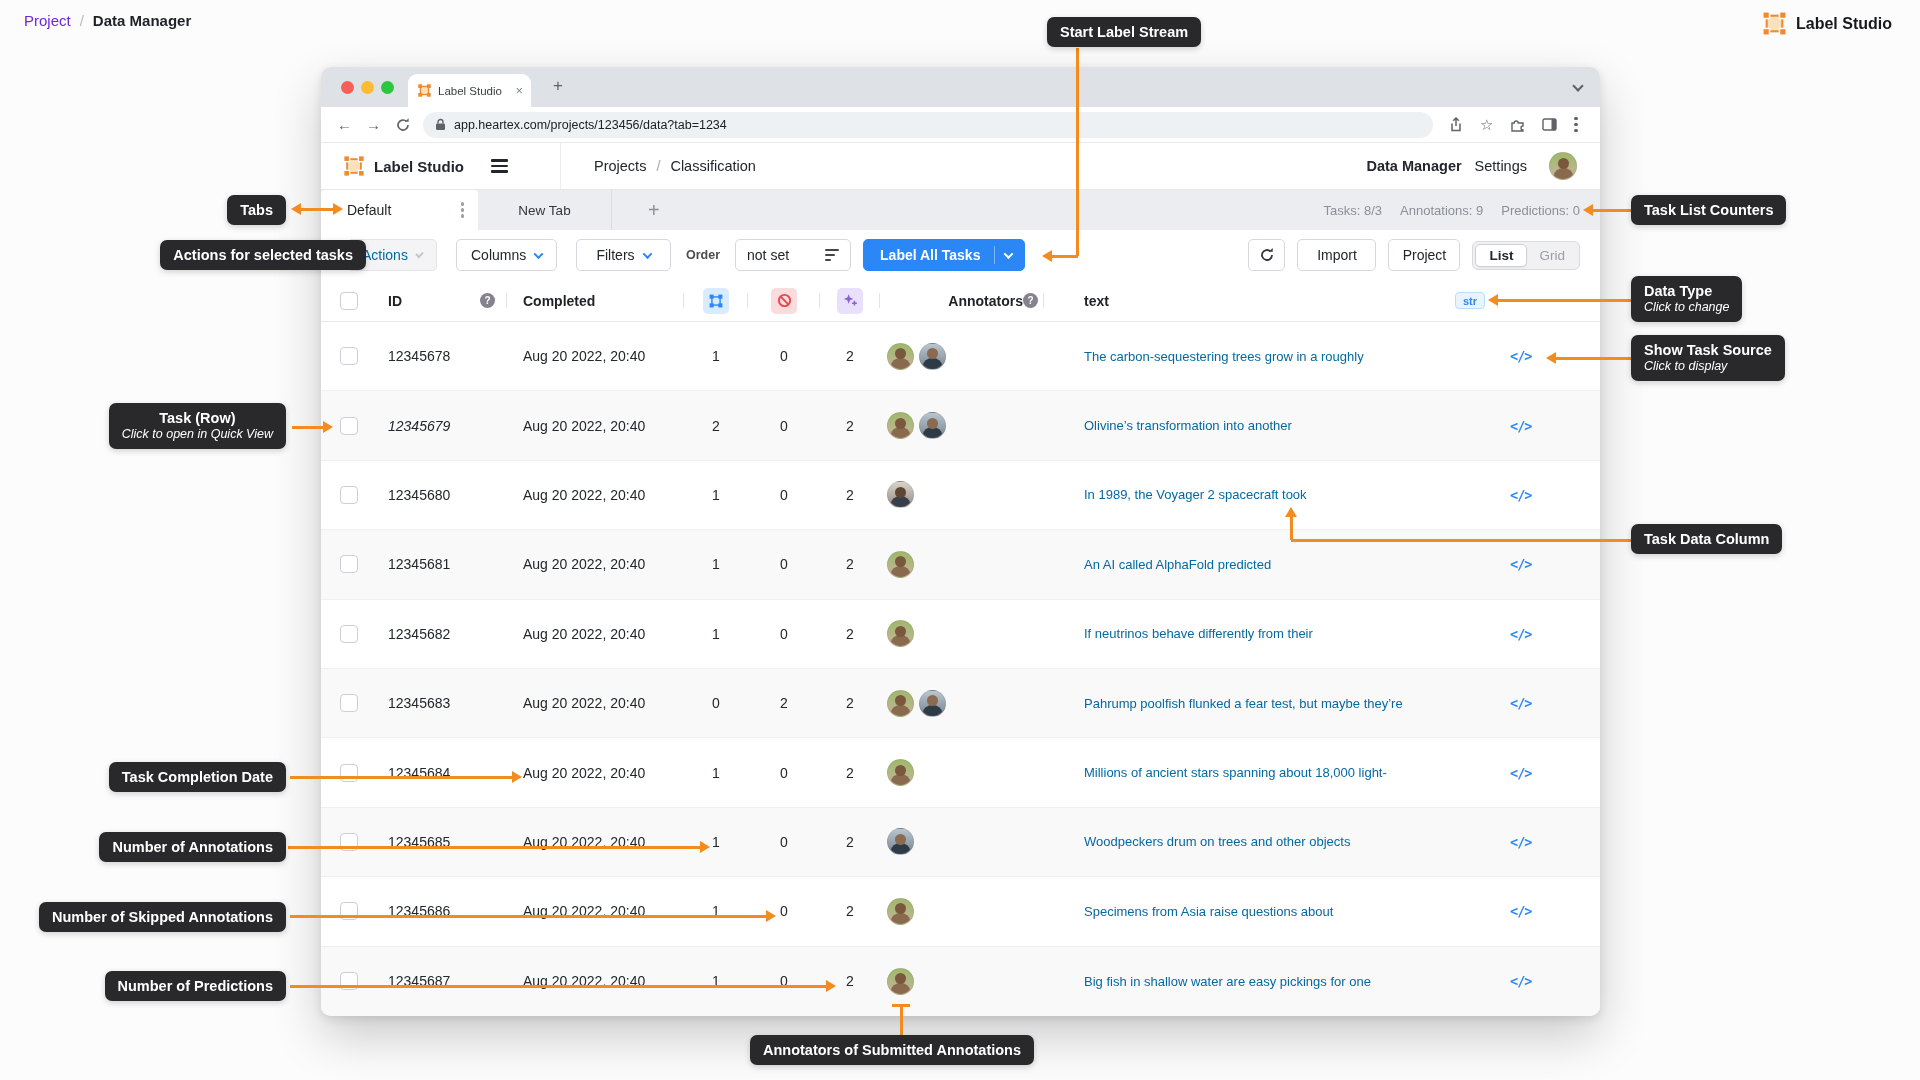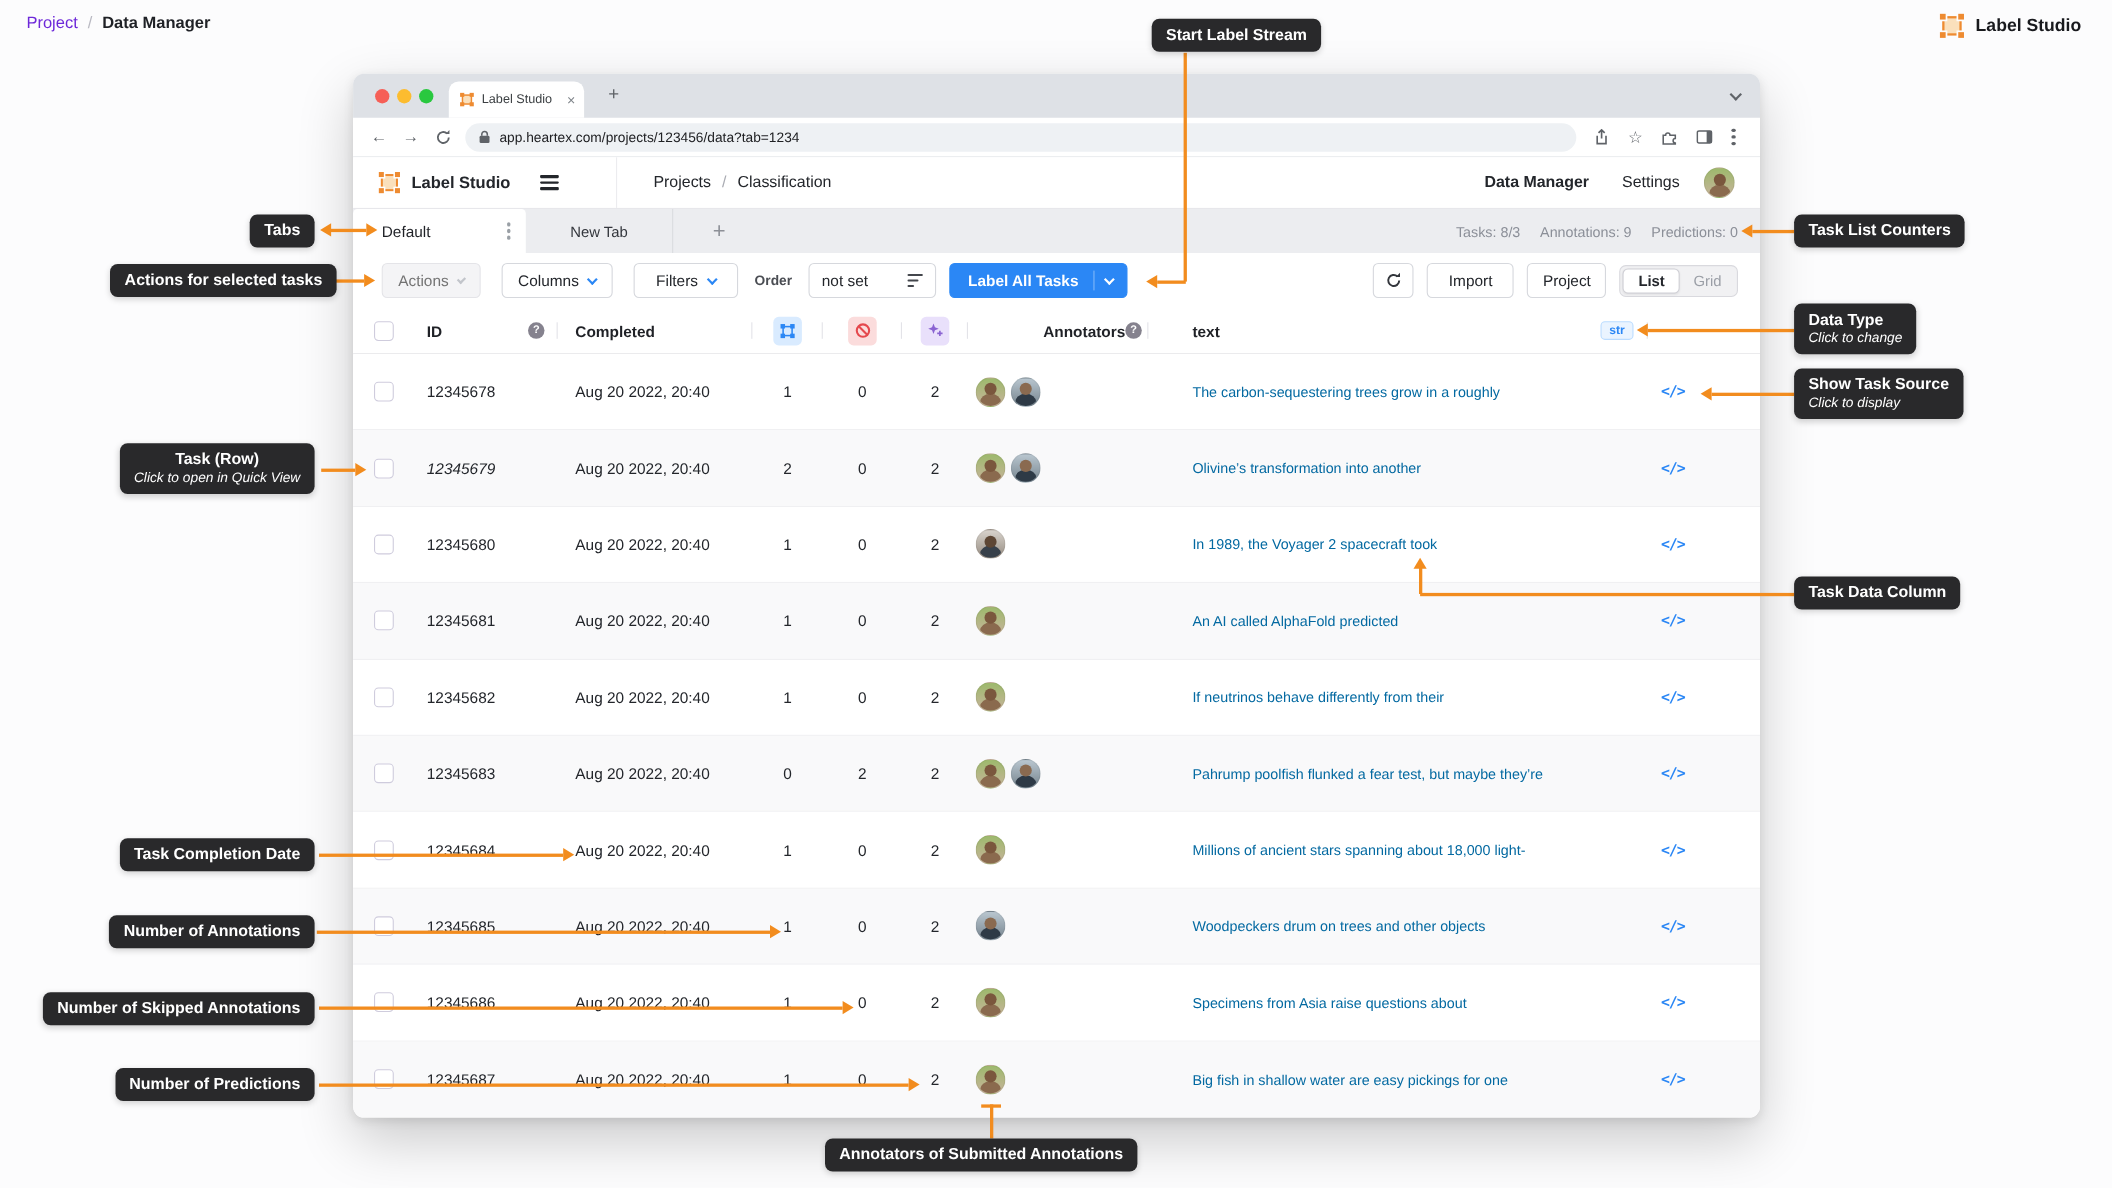--- a/index.html
+++ b/index.html
@@ -48,35 +48,35 @@
 
 .apph{height:47px;display:flex;align-items:stretch;border-bottom:1px solid #E7E7EB;background:#fff}
 .app-left{width:240px;display:flex;align-items:center;gap:9px;padding-left:22px;border-right:1px solid #ECECEF}
 .app-left .t{font-size:15px;font-weight:700}
 .burger{margin-left:18px;display:flex;flex-direction:column;gap:3px}
 .burger i{width:17px;height:2.5px;background:#23262B;border-radius:1px}
 .app-bc{display:flex;align-items:center;gap:10px;padding-left:33px;font-size:14.5px}
 .app-bc .sep{color:#A9ABB2}
 .app-right{margin-left:auto;display:flex;align-items:center;gap:0;padding-right:23px}
 .app-right .dm{font-weight:700;font-size:14.5px}
-.app-right .st{font-size:14.5px;margin-left:30px}
+.app-right .st{font-size:14.5px;margin-left:13px}
 .app-right .av{margin-left:22px}
 
 
 .dtabs{height:40px;background:#ECEDF0;display:flex;align-items:stretch;font-size:14px}
 .dtab-a{width:157px;background:#fff;border-radius:4px 4px 0 0;display:flex;align-items:center;padding:0 14px 0 26px}
 .dtab-a .lbl{flex:1;color:#1F2126}
 .dtab-b{width:134px;display:flex;align-items:center;justify-content:center;color:#33363C;border-right:1px solid #DBDCDF;font-size:13.5px}
 .dtab-plus{margin-left:36px;align-self:center;color:#8D9097;font-size:20px;font-weight:400}
 .counters{margin-left:auto;display:flex;gap:18px;align-items:center;padding-right:20px;font-size:13px;color:#8B8F98}
 
 
 .tbar{height:50px;display:flex;align-items:center;padding:0 20px 0 26px;background:#fff}
 .btn{height:32px;border:1px solid #D6D8DD;border-radius:5px;background:#fff;display:flex;align-items:center;justify-content:center;gap:9px;font-size:14px;color:#23262B;padding:0 14px}
-.btn.dis{background:#F4F4F6;border-color:#E4E4E8;color:#737373}
+.btn.dis{background:#F4F4F6;border-color:#E4E4E8;color:#0369a1}
 .chev{display:inline-block;width:7px;height:7px;border-right:2px solid var(--blue);border-bottom:2px solid var(--blue);transform:rotate(45deg) translate(-1px,-1px)}
 .chev.gray{border-color:#C2C5CB}
 .chev.white{border-color:#fff}
 .order-l{font-size:12.5px;font-weight:700;color:#4A4D53;margin:0 15px 0 15px}
 .notset{width:116px;justify-content:space-between;padding:0 11px}
 .sort-i{display:flex;flex-direction:column;gap:3px;align-items:flex-start}
 .sort-i i{height:2.2px;background:#43464C;border-radius:1px;display:block}
 .sort-i i:nth-child(1){width:14px}.sort-i i:nth-child(2){width:10px}.sort-i i:nth-child(3){width:6px}
 .lat{margin-left:12px;background:var(--blue);border-color:var(--blue);color:#fff;font-weight:700;padding:0 12px 0 16px;width:162px;justify-content:space-between}
 .lat .vd{width:1px;height:18px;background:rgba(255,255,255,.4);margin-left:2px}
@@ -561,21 +561,21 @@
 <div class="co" style="left:1047px;top:17px">Start Label Stream</div>
 <div class="vl" style="left:1076px;top:48px;height:208px"></div>
 <div class="hl" style="left:1052px;top:255px;width:26px"></div>
 <div class="ah ah-left" style="left:1042px;top:250px"></div>
 
 <div class="co" style="right:1634px;top:195px">Tabs</div>
 <div class="ah ah-left" style="left:291px;top:203px"></div>
 <div class="hl" style="left:299px;top:208px;width:34px"></div>
 <div class="ah ah-right" style="left:333px;top:203px"></div>
 
-<div class="co" style="right:1614px;top:240px">Actions for selected tasks</div>
+<div class="co" style="right:1554px;top:240px">Actions for selected tasks</div>
 <div class="hl" style="left:290px;top:254px;width:41px"></div>
 <div class="ah ah-right" style="left:331px;top:249px"></div>
 
 <div class="co center" style="right:1634px;top:403px">
   <span>Task (Row)</span>
   <span class="sub">Click to open in Quick View</span>
 </div>
 <div class="hl" style="left:292px;top:426px;width:31px"></div>
 <div class="ah ah-right" style="left:323px;top:421px"></div>
 

